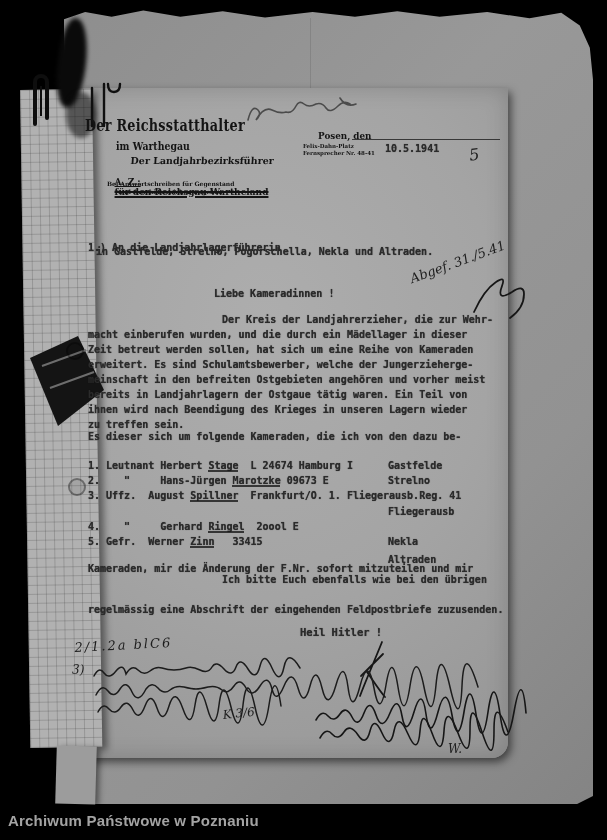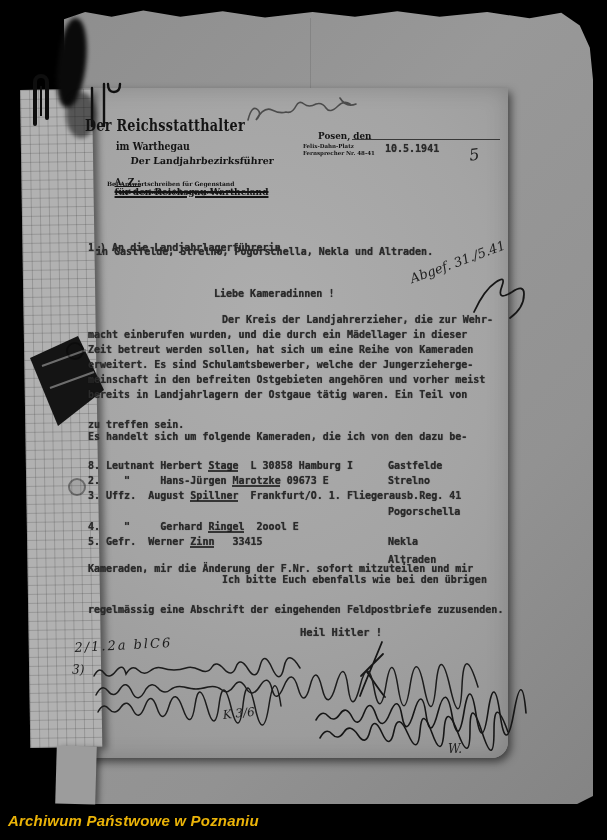--- a/index.html
+++ b/index.html
@@ -43,21 +43,21 @@
     color:#141414;transform-origin:left top;white-space:pre;}
   .hand{position:absolute;font-family:"DejaVu Serif","Liberation Serif",serif;font-style:italic;
     color:#1d1d1d;transform-origin:left top;white-space:pre;}
   .uline{position:absolute;height:1.6px;background:rgba(25,25,25,.8);}
   .rule{position:absolute;background:rgba(20,20,20,.75);}
   .struck{text-decoration-line:underline line-through;text-decoration-thickness:1.5px;}
   .refu{text-decoration:underline;}
   svg{position:absolute;overflow:visible;}
 
   .caption{position:absolute;left:8px;top:812px;font-family:"Liberation Sans",sans-serif;
-    font-weight:700;font-size:15px;color:#eab308;letter-spacing:.2px;font-style:italic;}
+    font-weight:700;font-size:15px;color:#a3a3a3;letter-spacing:.2px;}
 </style>
 </head>
 <body>
 
 <div id="scan">
 
   <div class="backing">
     <div class="fold" style="left:246px;"></div>
   </div>
 
@@ -113,30 +113,31 @@
   <svg style="left:468px;top:268px;" width="60" height="54" viewBox="0 0 60 54">
     <path d="M6,44 q10,-22 22,-30 q10,-7 6,4 q-6,16 10,6 q12,-8 12,2 q0,14 -14,24" fill="none" stroke="#161616" stroke-width="1.8" stroke-linecap="round"></path>
   </svg>
 
   <div class="typed" style="left:222px;top:312px;">Der Kreis der Landjahrerzieher, die zur Wehr-</div>
   <div class="typed" style="left:88px;top:327px;">macht einberufen wurden, und die durch ein Mädellager in dieser</div>
   <div class="typed" style="left:88px;top:342px;">Zeit betreut werden sollen, hat sich um eine Reihe von Kameraden</div>
   <div class="typed" style="left:88px;top:357px;">erweitert. Es sind Schulamtsbewerber, welche der Jungerzieherge-</div>
   <div class="typed" style="left:88px;top:372px;text-align:center;">meinschaft in den befreiten Ostgebieten angehören und vorher meist</div>
   <div class="typed" style="left:88px;top:387px;">bereits in Landjahrlagern der Ostgaue tätig waren. Ein Teil von</div>
+  <div class="typed" style="left:88px;top:402px;">ihnen wird nach Beendigung des Krieges in unseren Lagern wieder</div>
   <div class="typed" style="left:88px;top:417px;">zu treffen sein.</div>
 
-  <div class="typed" style="left:88px;top:429px;">Es handelt sich um folgende Kameraden, die ich von den dazu be-</div>
+  <div class="typed" style="left:88px;top:429px;">Es dieser sich um folgende Kameraden, die ich von den dazu be-</div>
 
-  <div class="typed" style="left:88px;top:458px;">8. Leutnant Herbert Stage  L 30858 Hamburg I</div>
+  <div class="typed" style="left:88px;top:458px;">1. Leutnant Herbert Stage  L 24674 Hamburg I</div>
   <div class="typed" style="left:388px;top:458px;">Gastfelde</div>
   <div class="typed" style="left:88px;top:473px;">2.    "     Hans-Jürgen Marotzke 09673 E</div>
   <div class="typed" style="left:388px;top:473px;">Strelno</div>
   <div class="typed" style="left:88px;top:488px;">3. Uffz.  August Spillner  Frankfurt/O. 1. Fliegerausb.Reg. 41</div>
-  <div class="typed" style="left:388px;top:504px;">Pogorschella</div>
+  <div class="typed" style="left:388px;top:504px;">Fliegerausb</div>
   <div class="typed" style="left:88px;top:519px;">4.    "     Gerhard Ringel  2oool E</div>
   <div class="typed" style="left:388px;top:519px;margin-top:33px;">Altraden</div>
   <div class="typed" style="left:88px;top:534px;">5. Gefr.  Werner Zinn   33415</div>
   <div class="typed" style="left:388px;top:534px;">Nekla</div>
 
   <div class="uline" style="left:208px;top:470px;width:30px;"></div>
   <div class="uline" style="left:232px;top:485px;width:48px;"></div>
   <div class="uline" style="left:190px;top:500px;width:48px;"></div>
   <div class="uline" style="left:208px;top:531px;width:36px;"></div>
   <div class="uline" style="left:190px;top:546px;width:24px;"></div>

